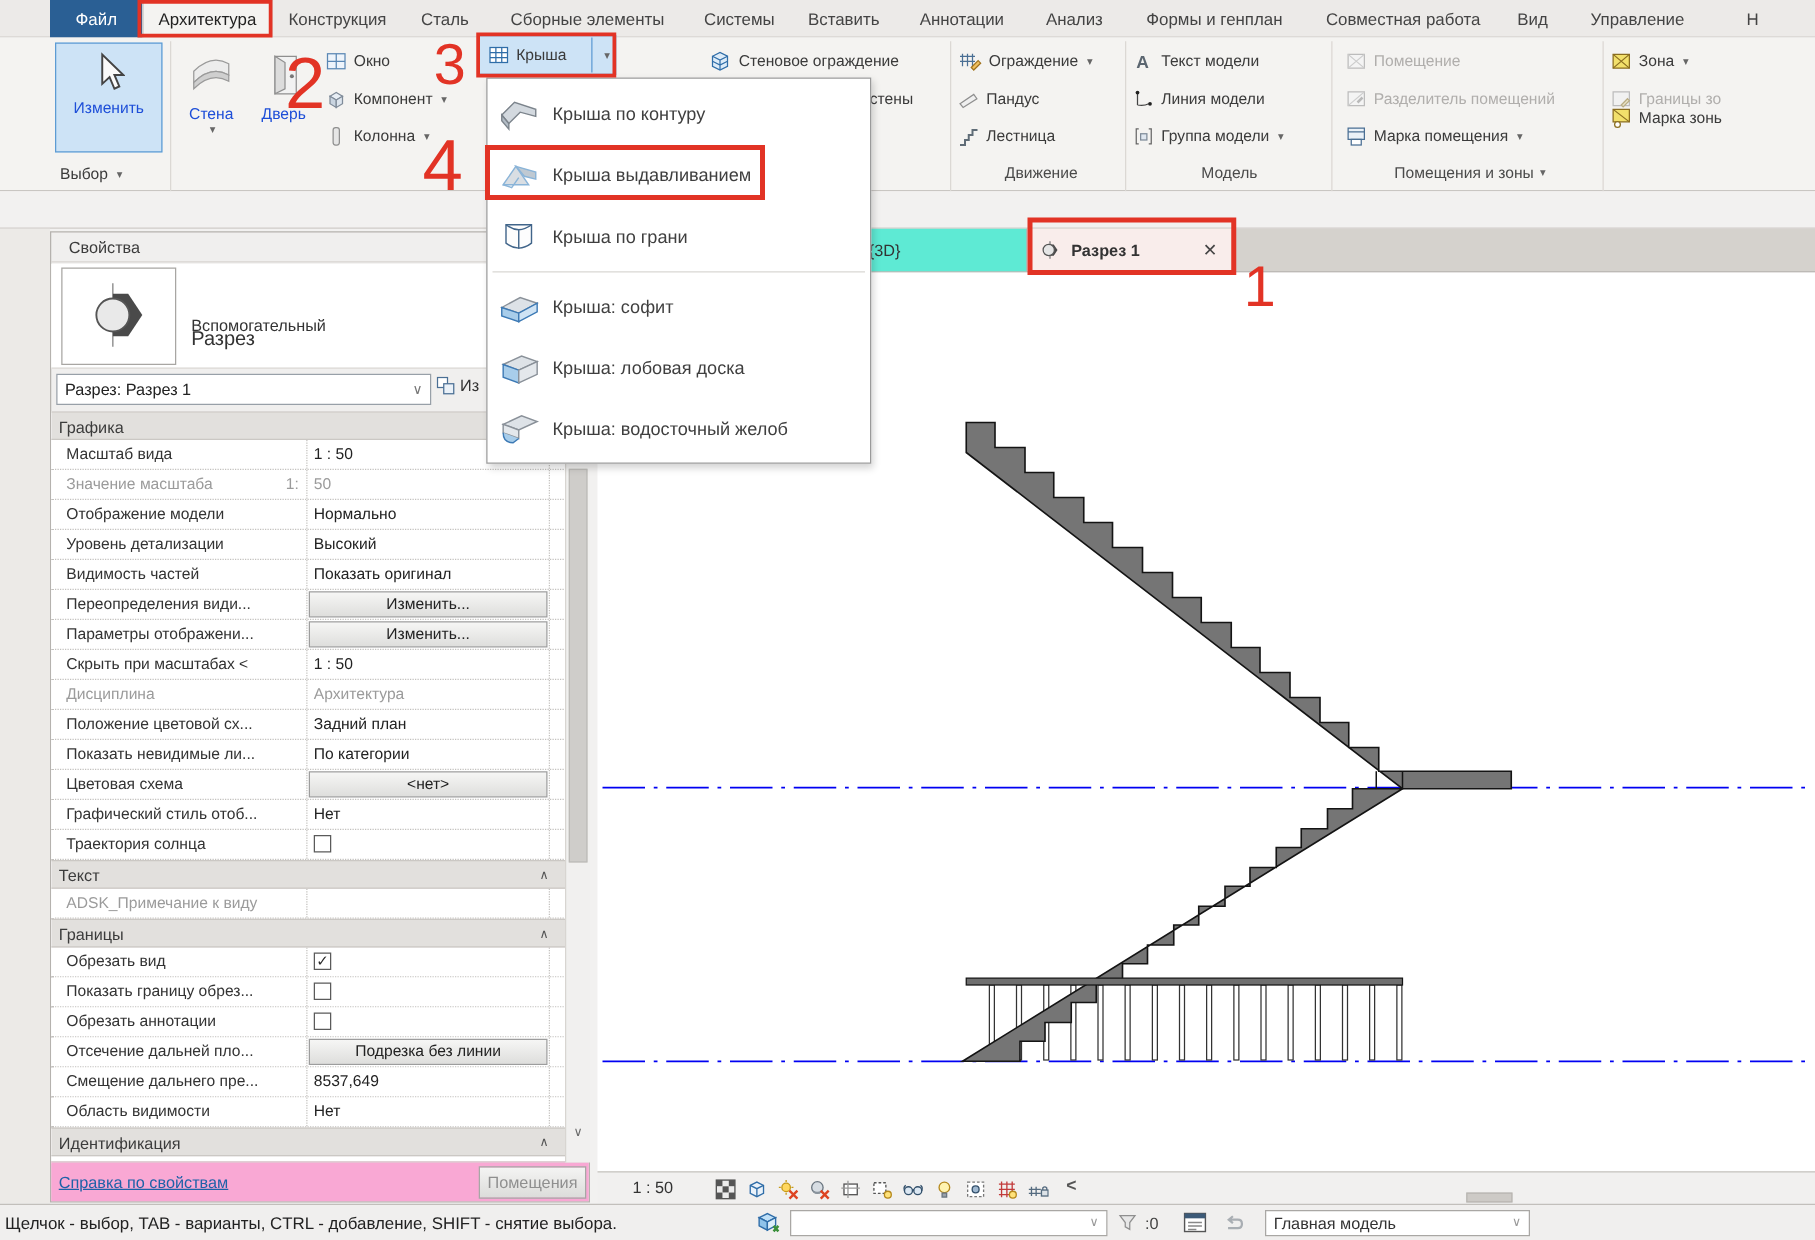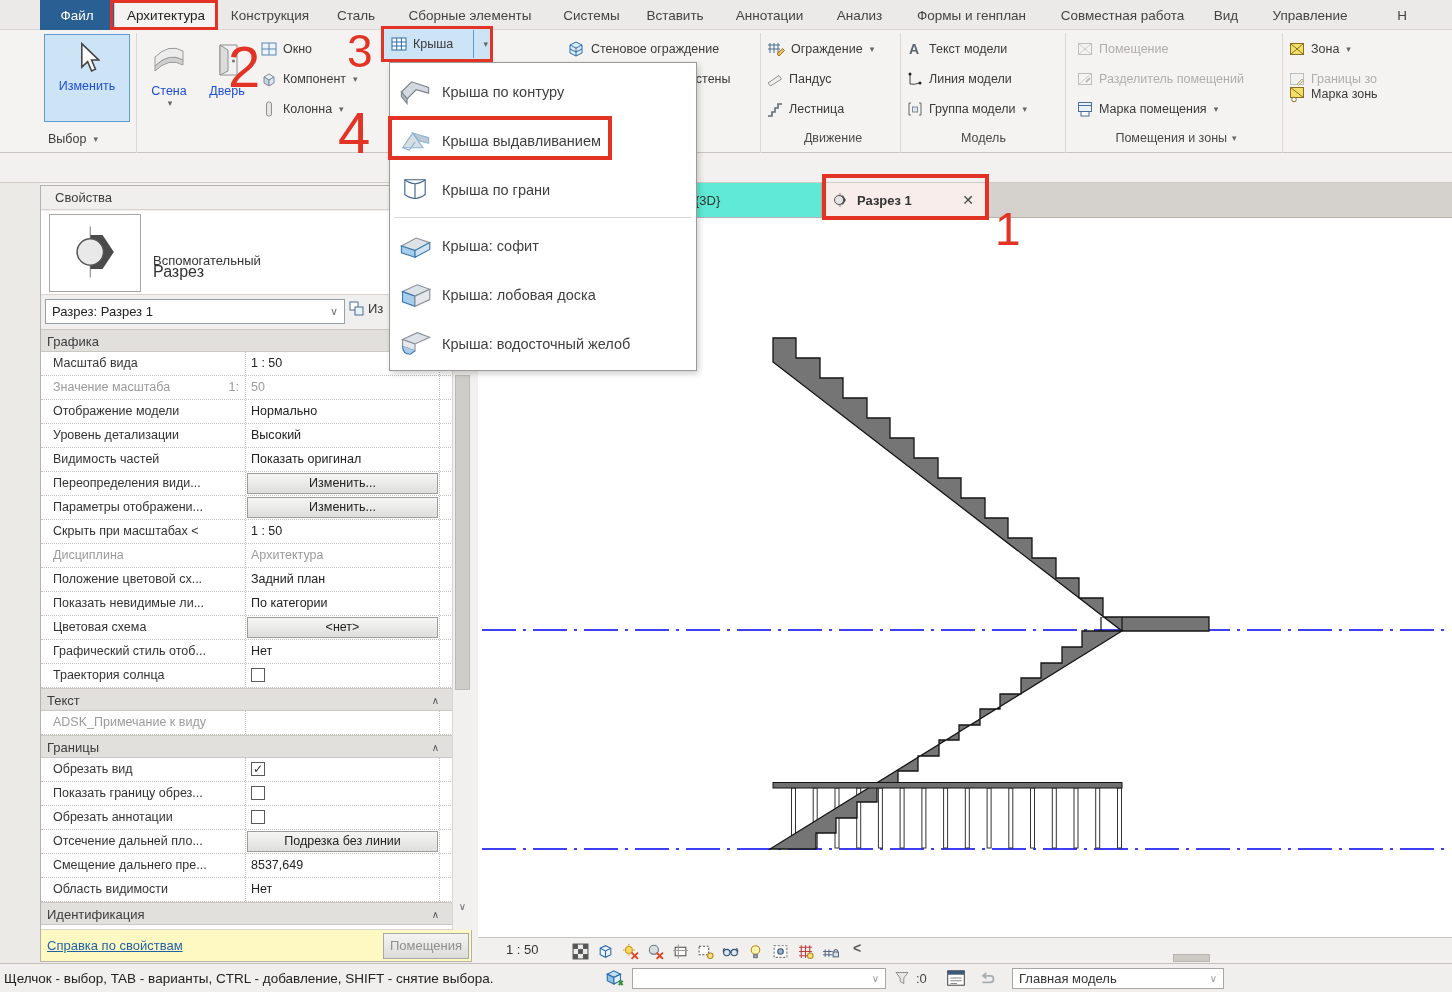--- a/index.html
+++ b/index.html
@@ -48,21 +48,21 @@
   .prow .plab{width:205px;padding-left:12px;line-height:23px;font-size:12.5px;color:#333;
       border-right:1px dotted #c3c1be;white-space:nowrap;overflow:hidden;display:flex;}
   .prow .plab .l2{margin-left:auto;padding-right:6px;}
   .prow .pval{flex:1;line-height:23px;padding-left:5px;font-size:12.5px;color:#222;position:relative;
       border-right:1px dotted #c3c1be;margin-right:13px;}
   .prow.dis .plab, .prow.dis .pval{color:#9b9b9b;}
   .pbtn{position:absolute;left:1px;top:1px;right:1px;bottom:1px;background:linear-gradient(#f6f6f5,#dededc);
       border:1px solid #9d9d9d;text-align:center;line-height:19px;font-size:12.5px;color:#222;}
   .chk{width:14px;height:14px;border:1px solid #5a5a5a;background:#fff;margin-top:4px;display:flex;
       align-items:center;justify-content:center;font-size:12px;color:#2b2b2b;}
-  #prop-footer{position:absolute;left:0;bottom:0;width:100%;height:32px;background:#fef9c3;border-top:1px solid #d8d5d1;}
+  #prop-footer{position:absolute;left:0;bottom:0;width:100%;height:32px;background:#f9a8d4;border-top:1px solid #d8d5d1;}
   #help-link{position:absolute;left:6px;top:8px;color:#1f62a8;text-decoration:underline;font-size:13px;}
   #apply-btn{position:absolute;right:2px;top:3px;width:86px;height:26px;background:linear-gradient(#f4f4f3,#dcdcda);
       border:1px solid #a7a7a5;color:#8f8f8f;font-size:13px;text-align:center;line-height:24px;}
   #pscroll{position:absolute;left:452px;top:330px;width:20px;height:600px;background:#f1f0ef;border-left:1px solid #d8d5d1;}
   #pscroll .thumb{position:absolute;left:2px;top:45px;width:15px;height:315px;background:#cfcdca;border:1px solid #bdbbb8;}
   #pscroll .dn{position:absolute;left:0;bottom:14px;width:19px;height:18px;color:#6a6a6a;font-size:10px;text-align:center;line-height:18px;}
   
   #tabstrip{position:absolute;left:478px;top:183px;width:974px;height:35px;background:#d5d2cd;border-bottom:1px solid #b5b2ae;}
   .vtab{position:absolute;top:0;height:34px;display:flex;align-items:center;gap:8px;border-right:1px solid #b5b2ae;
       font-size:13px;color:#333;padding-left:24px;}

